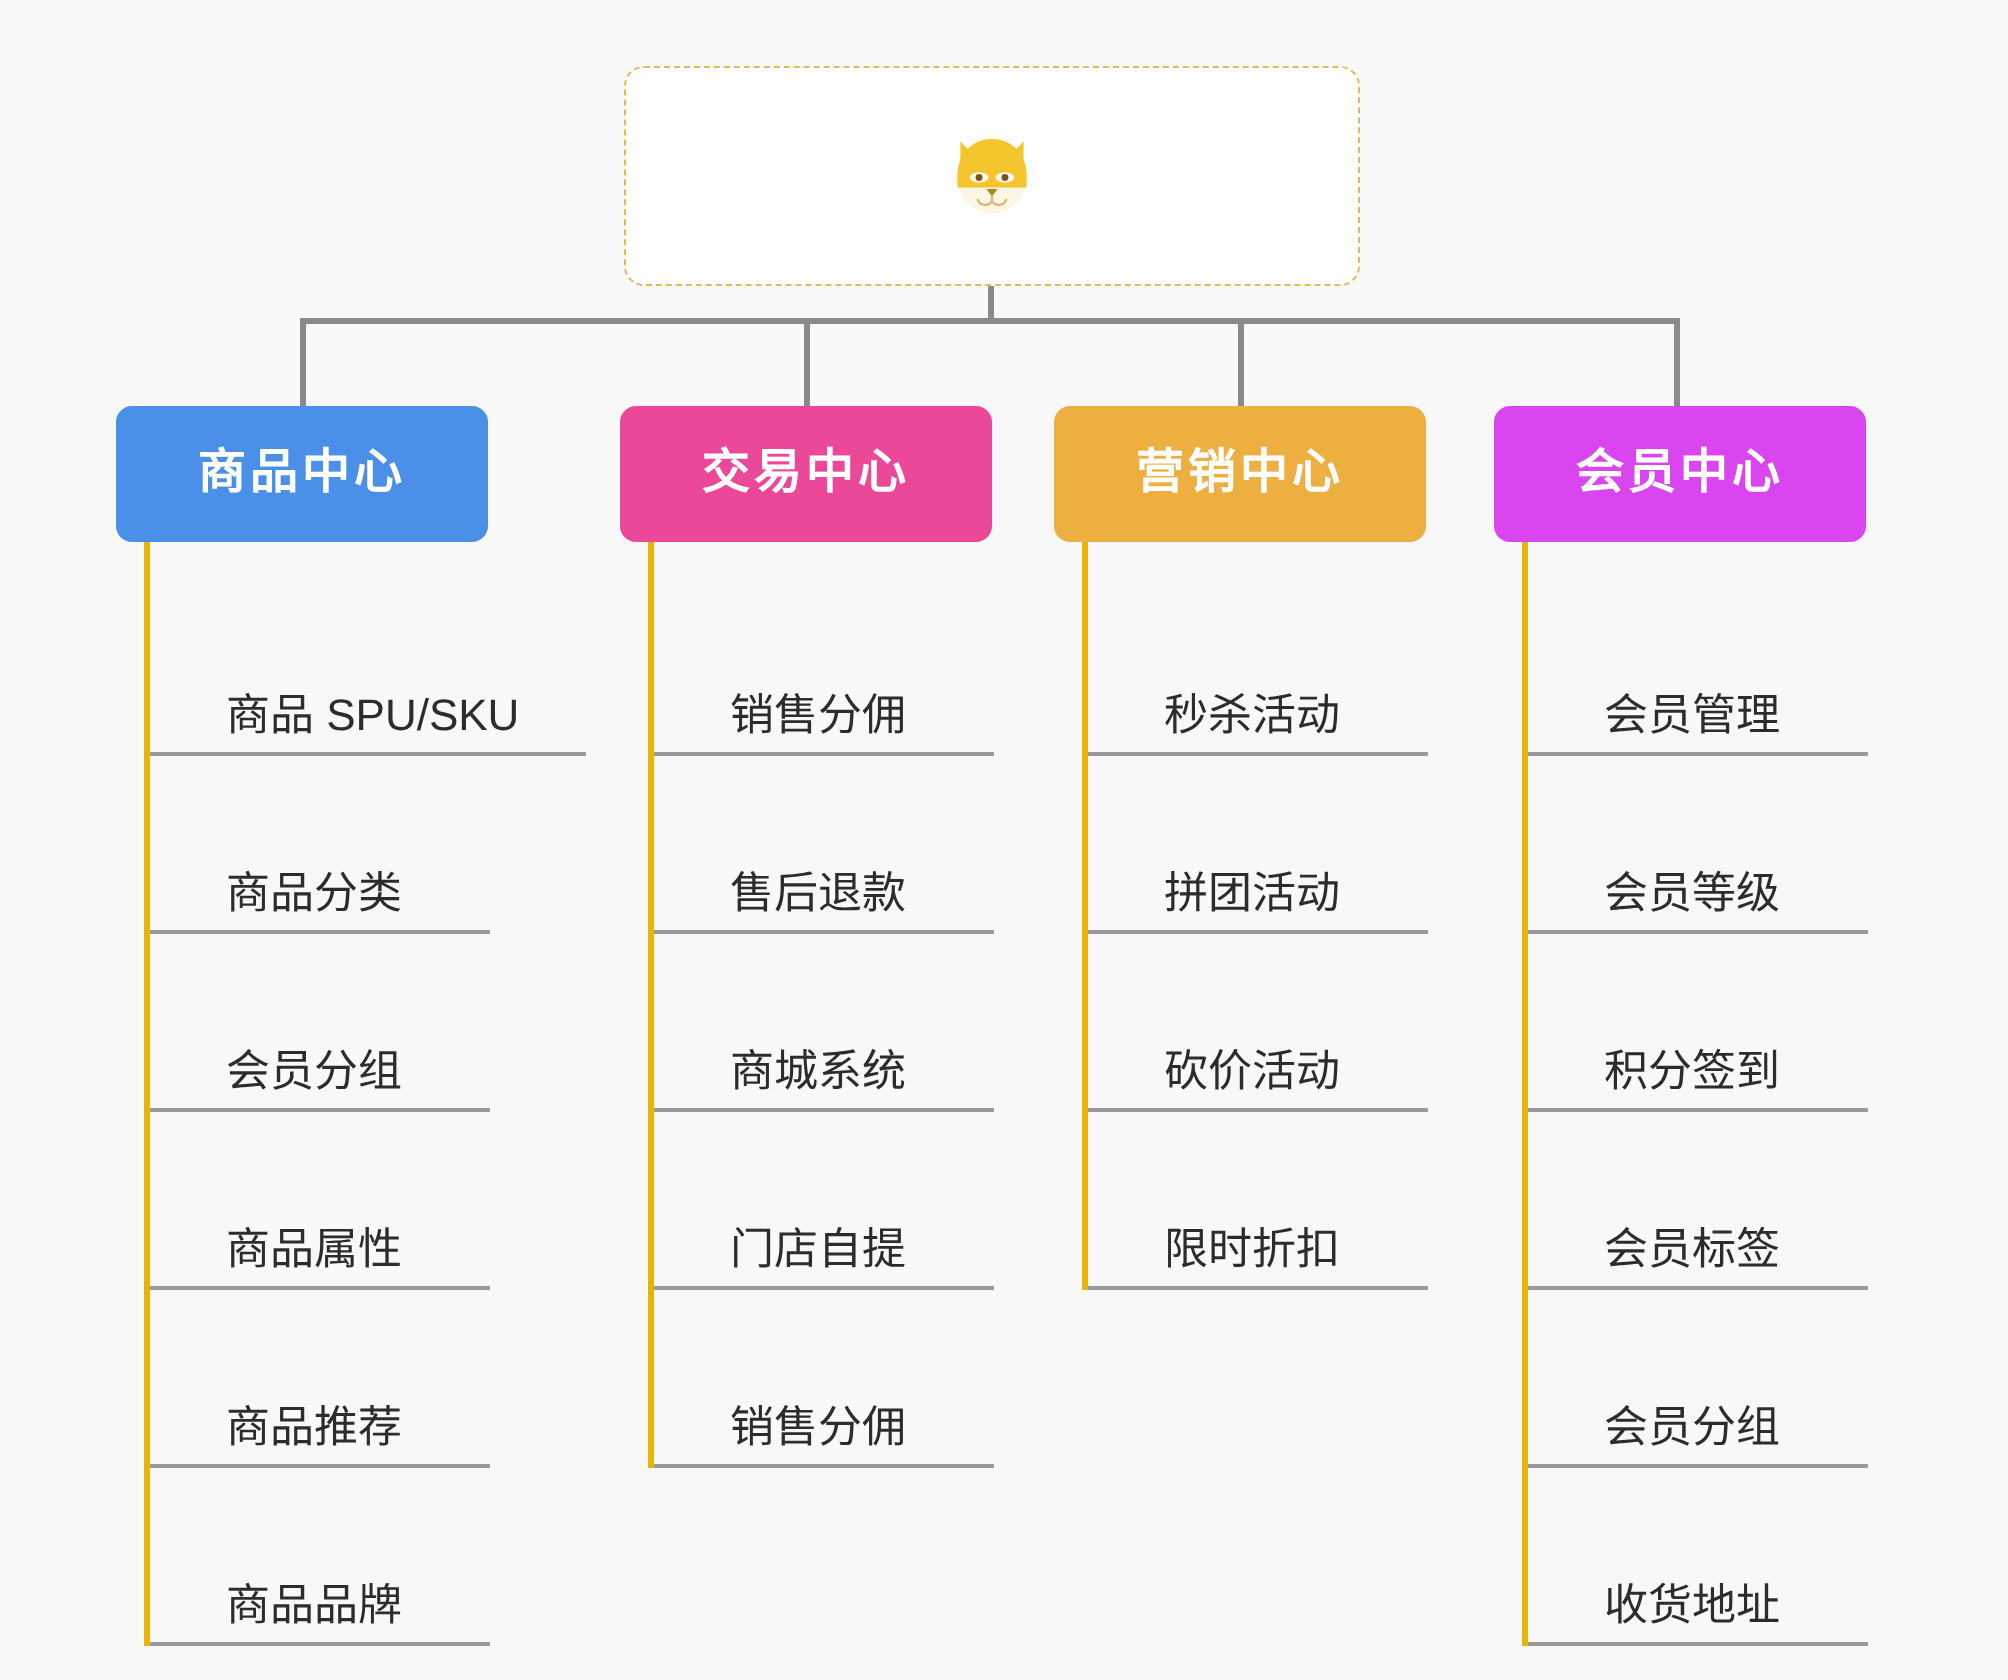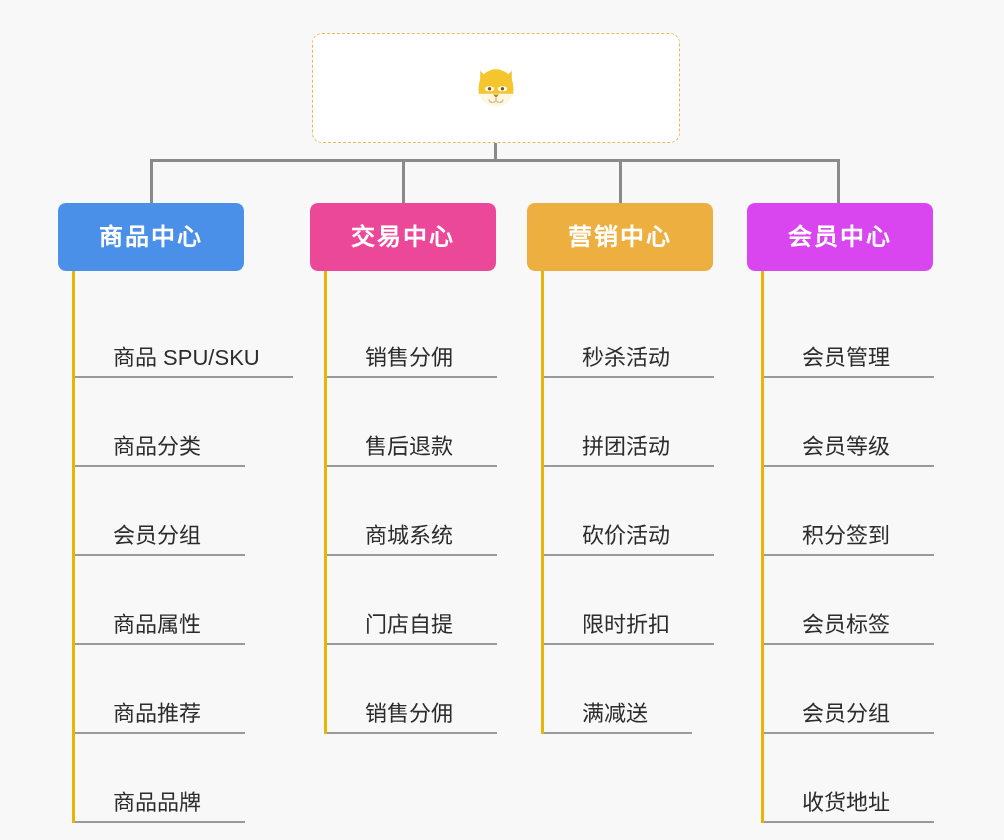--- a/index.html
+++ b/index.html
@@ -226,23 +226,20 @@
           </div>
         <div class="leaf-item w-mid">
             <span class="leaf-label">拼团活动</span>
           </div>
         <div class="leaf-item w-mid">
             <span class="leaf-label">砍价活动</span>
           </div>
         <div class="leaf-item w-mid">
             <span class="leaf-label">限时折扣</span>
           </div>
-        <div class="leaf-item w-narrow">
-            <span class="leaf-label">满减送</span>
-          </div>
       </div>
     </div>
 
     <div class="column col-3 cat-3">
       <div class="cat-box">
         <span class="cat-box-label">会员中心</span>
       </div>
       <div class="leaf-list">
         <div class="leaf-item w-mid">
             <span class="leaf-label">会员管理</span>

